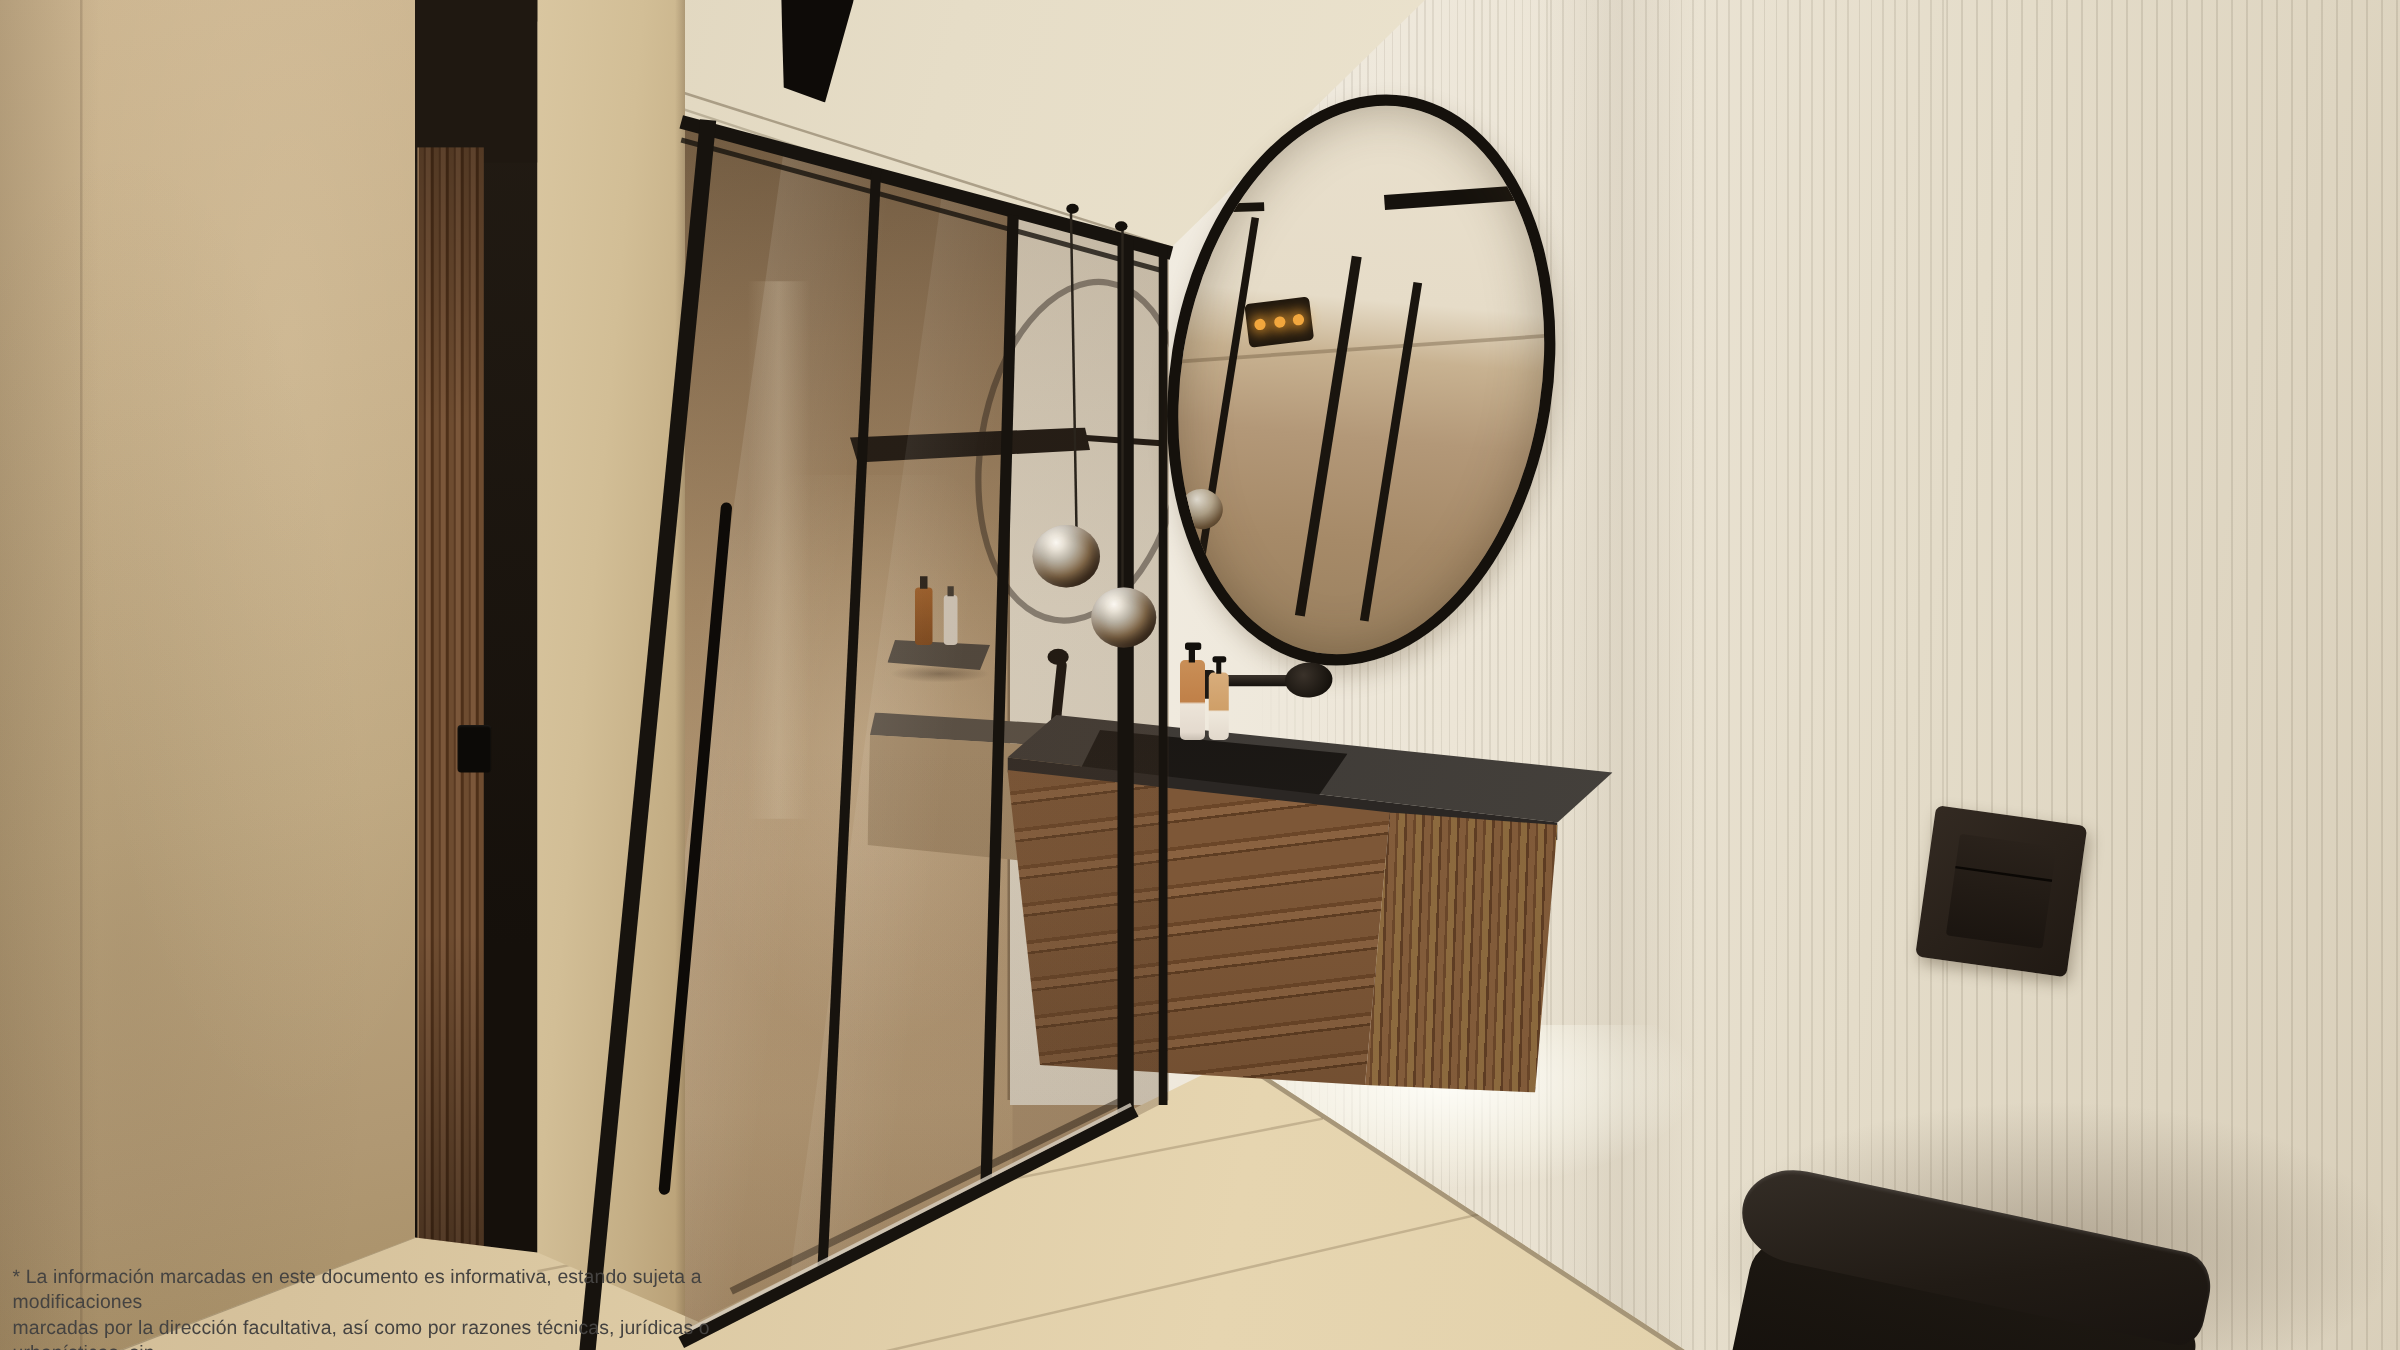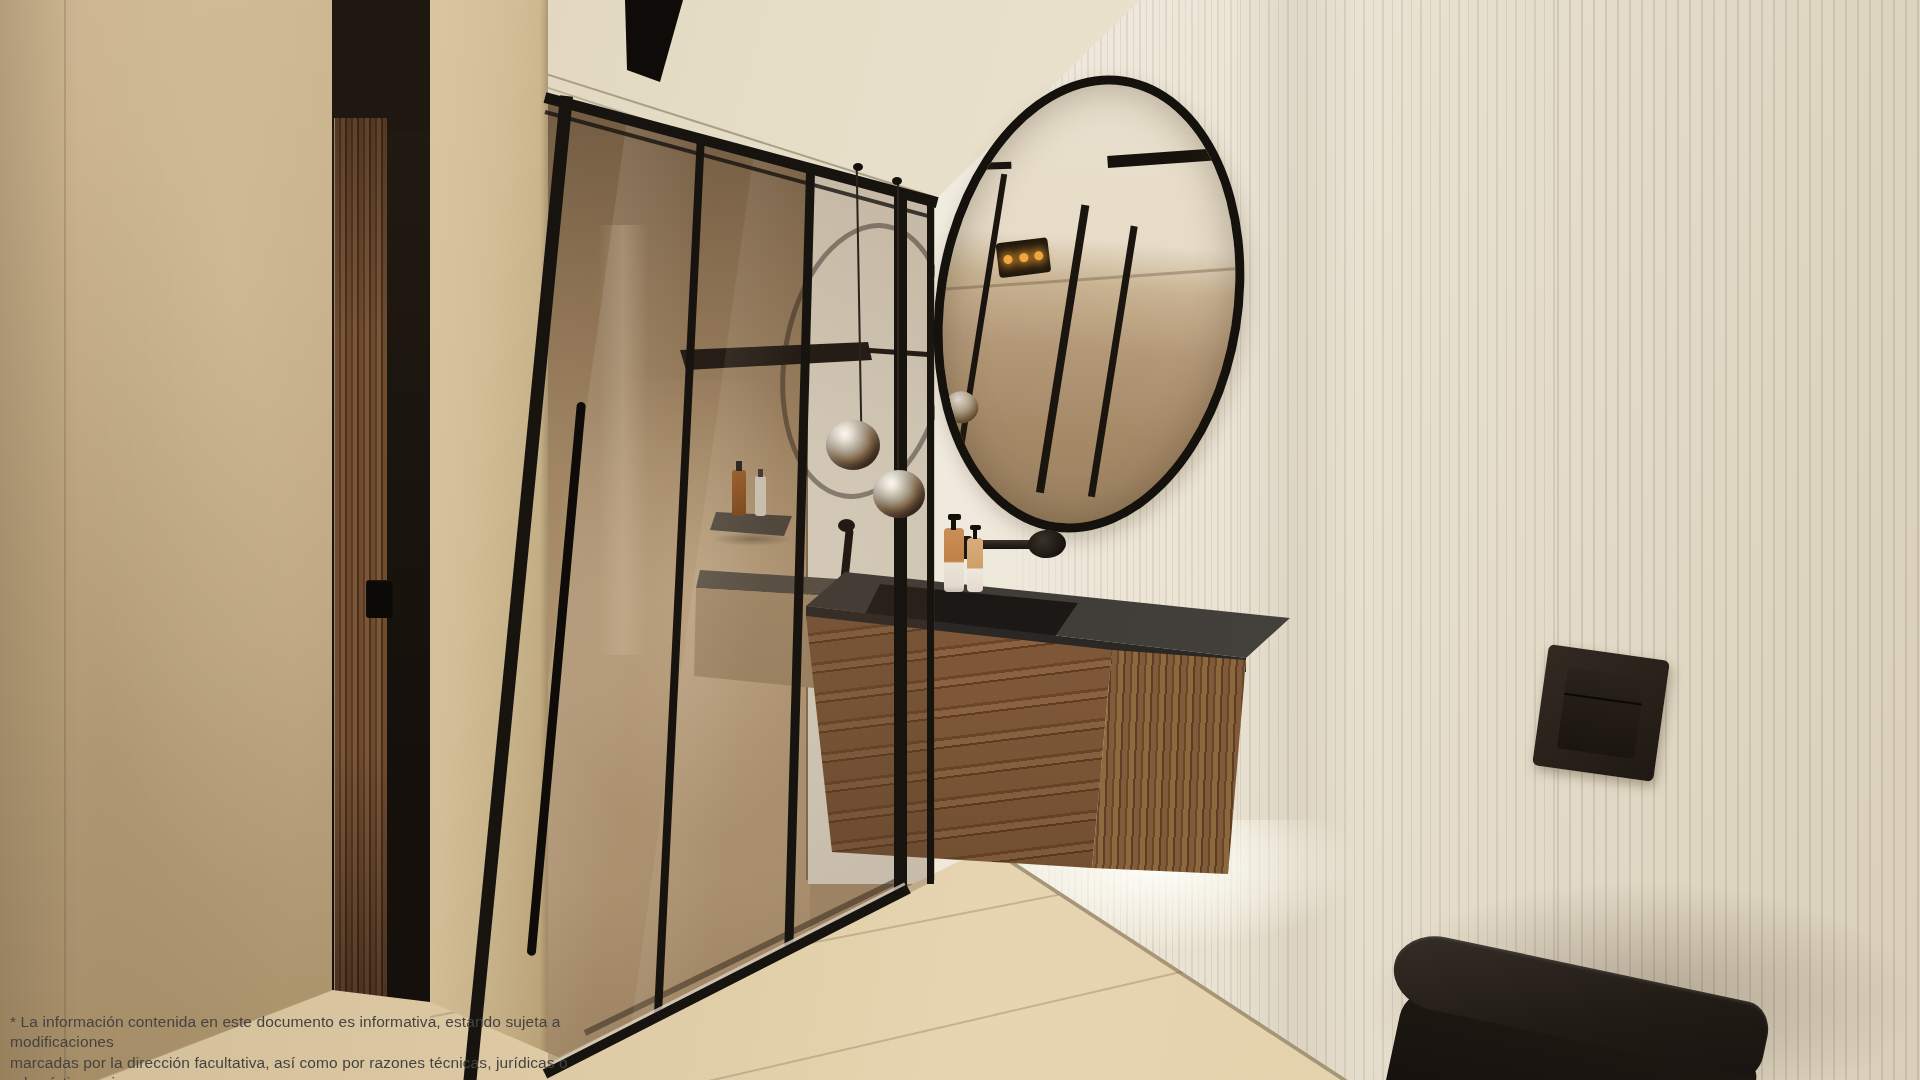--- a/index.html
+++ b/index.html
@@ -322,18 +322,18 @@
       <div class="flush-seam"></div>
     </div>
   </div>
 
   <div class="abs toilet">
     <div class="toilet-body"></div>
     <div class="toilet-seat"></div>
   </div>
 
   <div class="abs disclaimer">
-    <span>* La información contenida en este documento es informativa, estando sujeta a modificaciones</span>
+    <span>* La información marcadas en este documento es informativa, estando sujeta a modificaciones</span>
     <span>marcadas por la dirección facultativa, así como por razones técnicas, jurídicas o urbanísticas, sin</span>
 
   </div>
 
 </div>
 
 </body></html>

